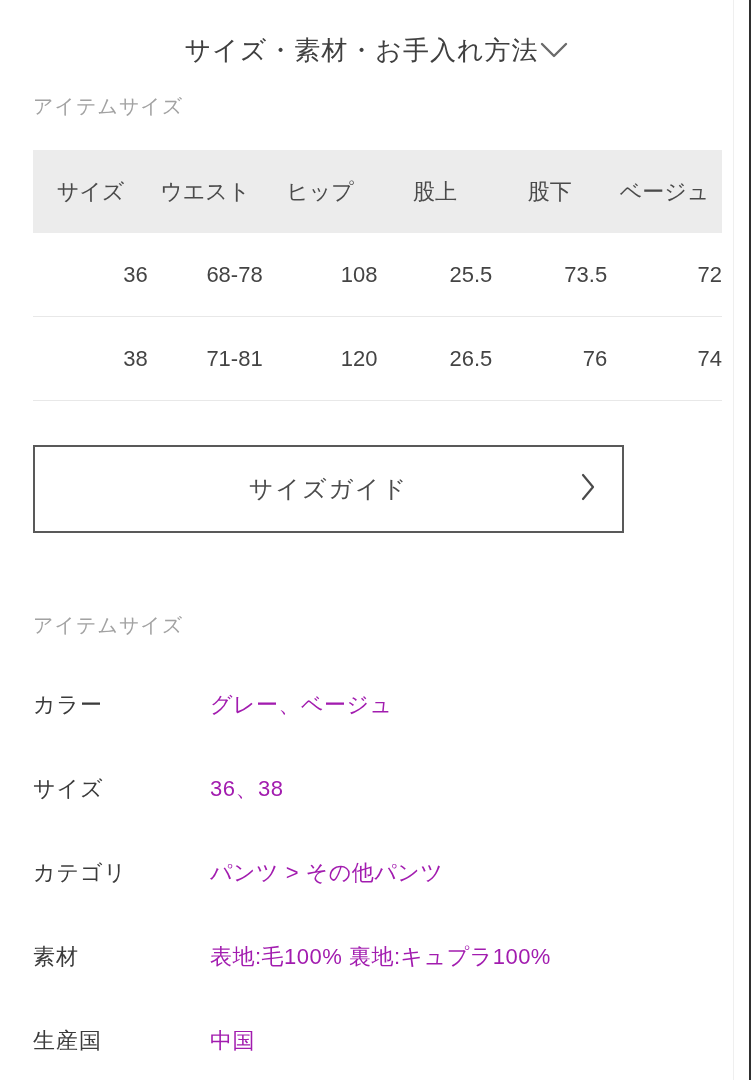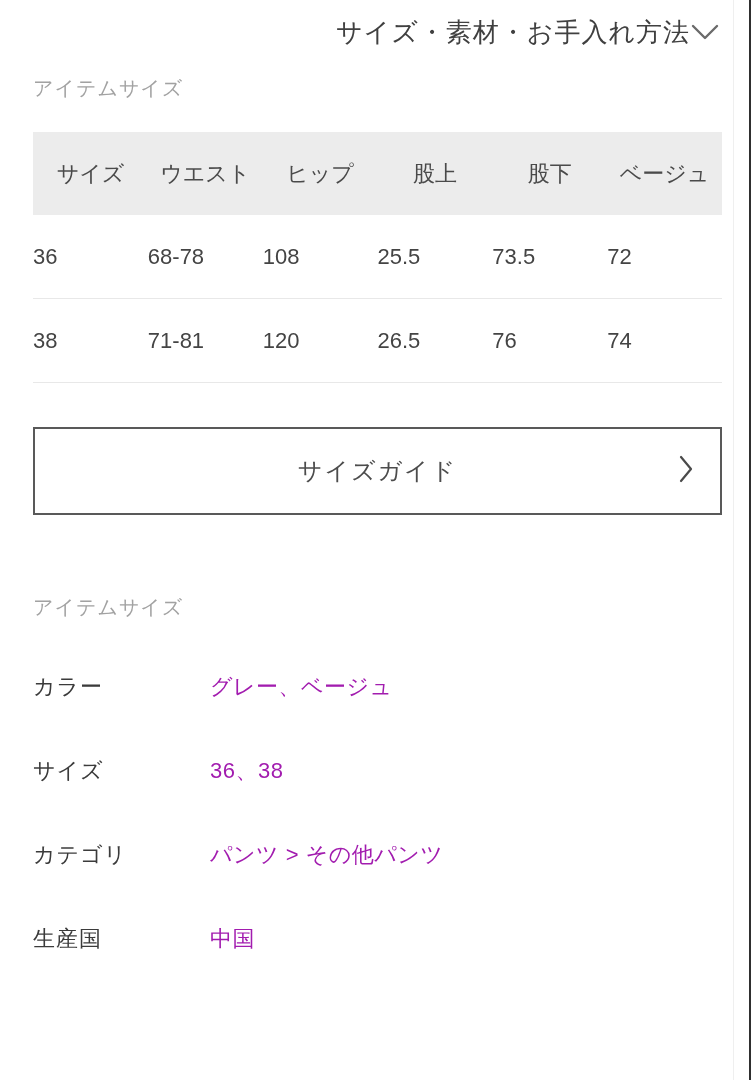--- a/index.html
+++ b/index.html
@@ -32,22 +32,22 @@
     width: 1px;
     background: #efefef;
   }
   .content {
     padding: 0 30px 0 33px;
   }
   
   .accordion-header {
     display: flex;
     align-items: center;
-    justify-content: flex-end;
-    padding-top: 14px;
+    justify-content: center;
+    padding-top: 32px;
     cursor: pointer;
   }
   .accordion-title {
     font-size: 26px;
     line-height: 36px;
     color: #404040;
     letter-spacing: 1px;
     font-weight: 400;
   }
   .chev-down {
@@ -76,30 +76,30 @@
     font-size: 22px;
     font-weight: 400;
     color: #4a4a4a;
     text-align: center;
     padding: 0;
   }
   table.size-table td {
     height: 83px;
     font-size: 22px;
     color: #444444;
-    text-align: left;
+    text-align: right;
     padding: 0;
     background: #ffffff;
     border-bottom: 1px solid #e8e8e8;
   }
   
   .size-guide-button {
     position: relative;
     margin-top: 44px;
-    width: 689px;
+    width: 591px;
     height: 88px;
     box-sizing: border-box;
     border: 2px solid #595959;
     background: #ffffff;
     display: flex;
     align-items: center;
     justify-content: center;
     cursor: pointer;
   }
   .size-guide-label {
@@ -206,20 +206,24 @@
       </div>
       <div class="detail-row">
         <span class="dlabel">サイズ</span>
         <span class="dvalue">36、38</span>
       </div>
       <div class="detail-row">
         <span class="dlabel">カテゴリ</span>
         <span class="dvalue">パンツ &gt; その他パンツ</span>
       </div>
       <div class="detail-row">
+        <span class="dlabel">素材</span>
+        <span class="dvalue">表地:毛100% 裏地:キュプラ100%</span>
+      </div>
+      <div class="detail-row">
         <span class="dlabel">生産国</span>
         <span class="dvalue">中国</span>
       </div>
     </div>
 
   </div>
 
   <div class="scroll-track-line"></div>
   <div class="edge-line"></div>
 </div>

